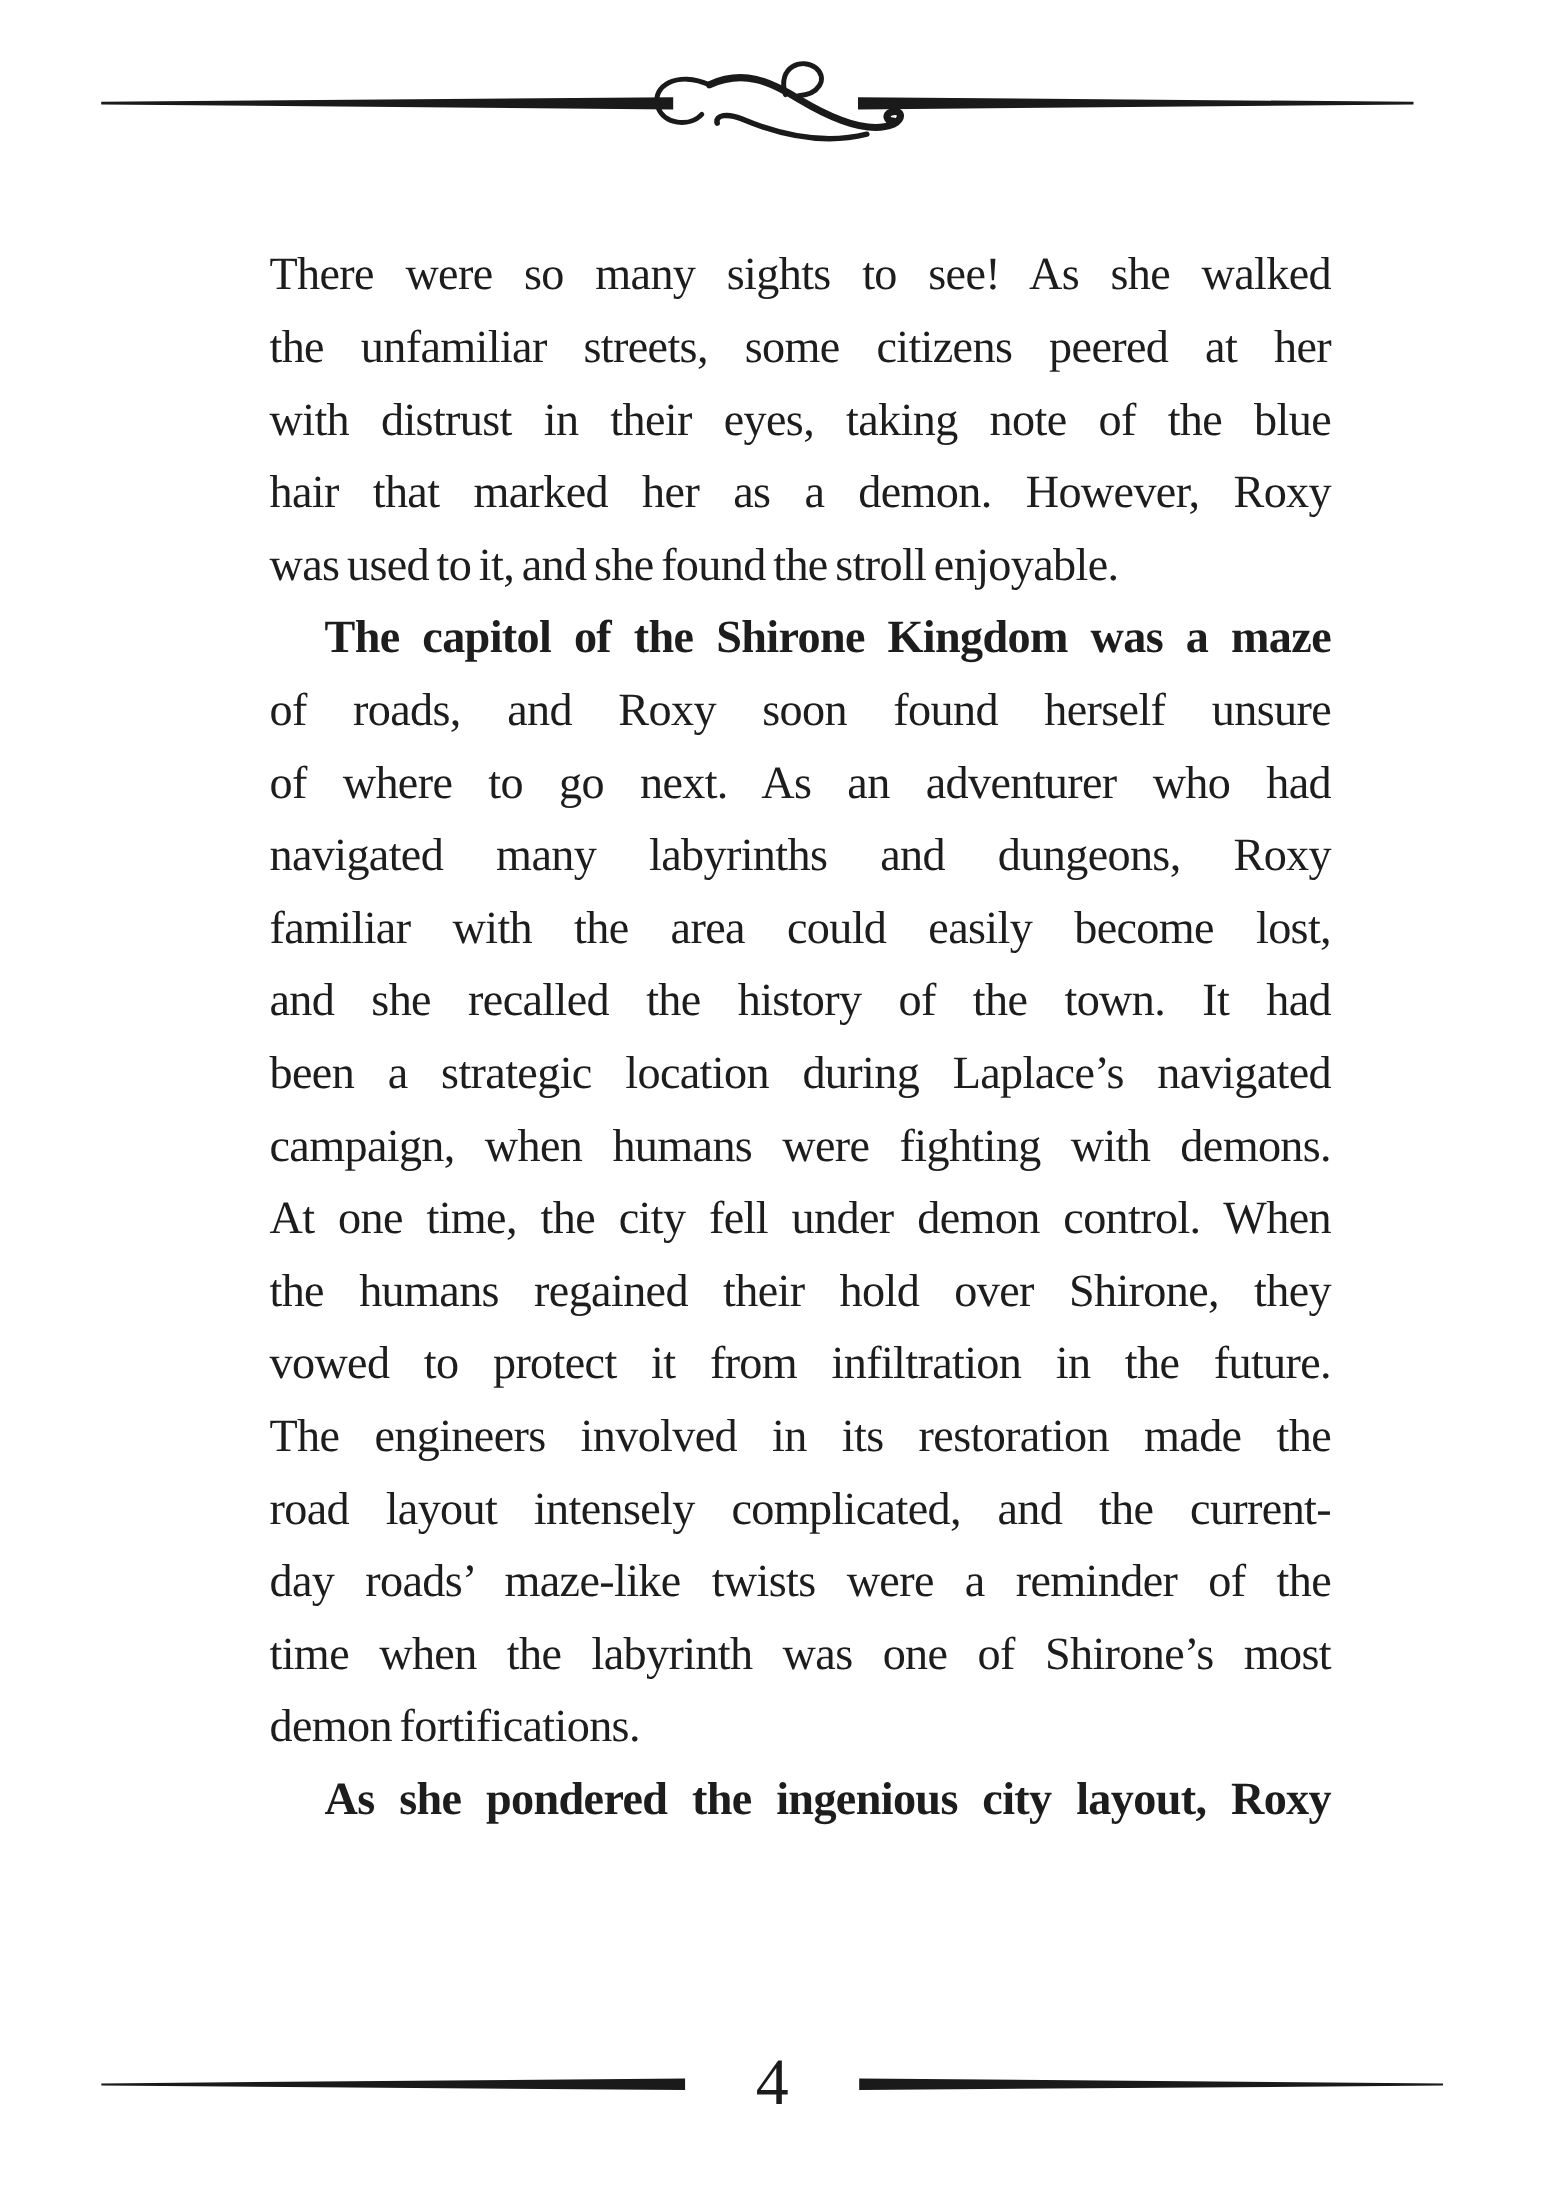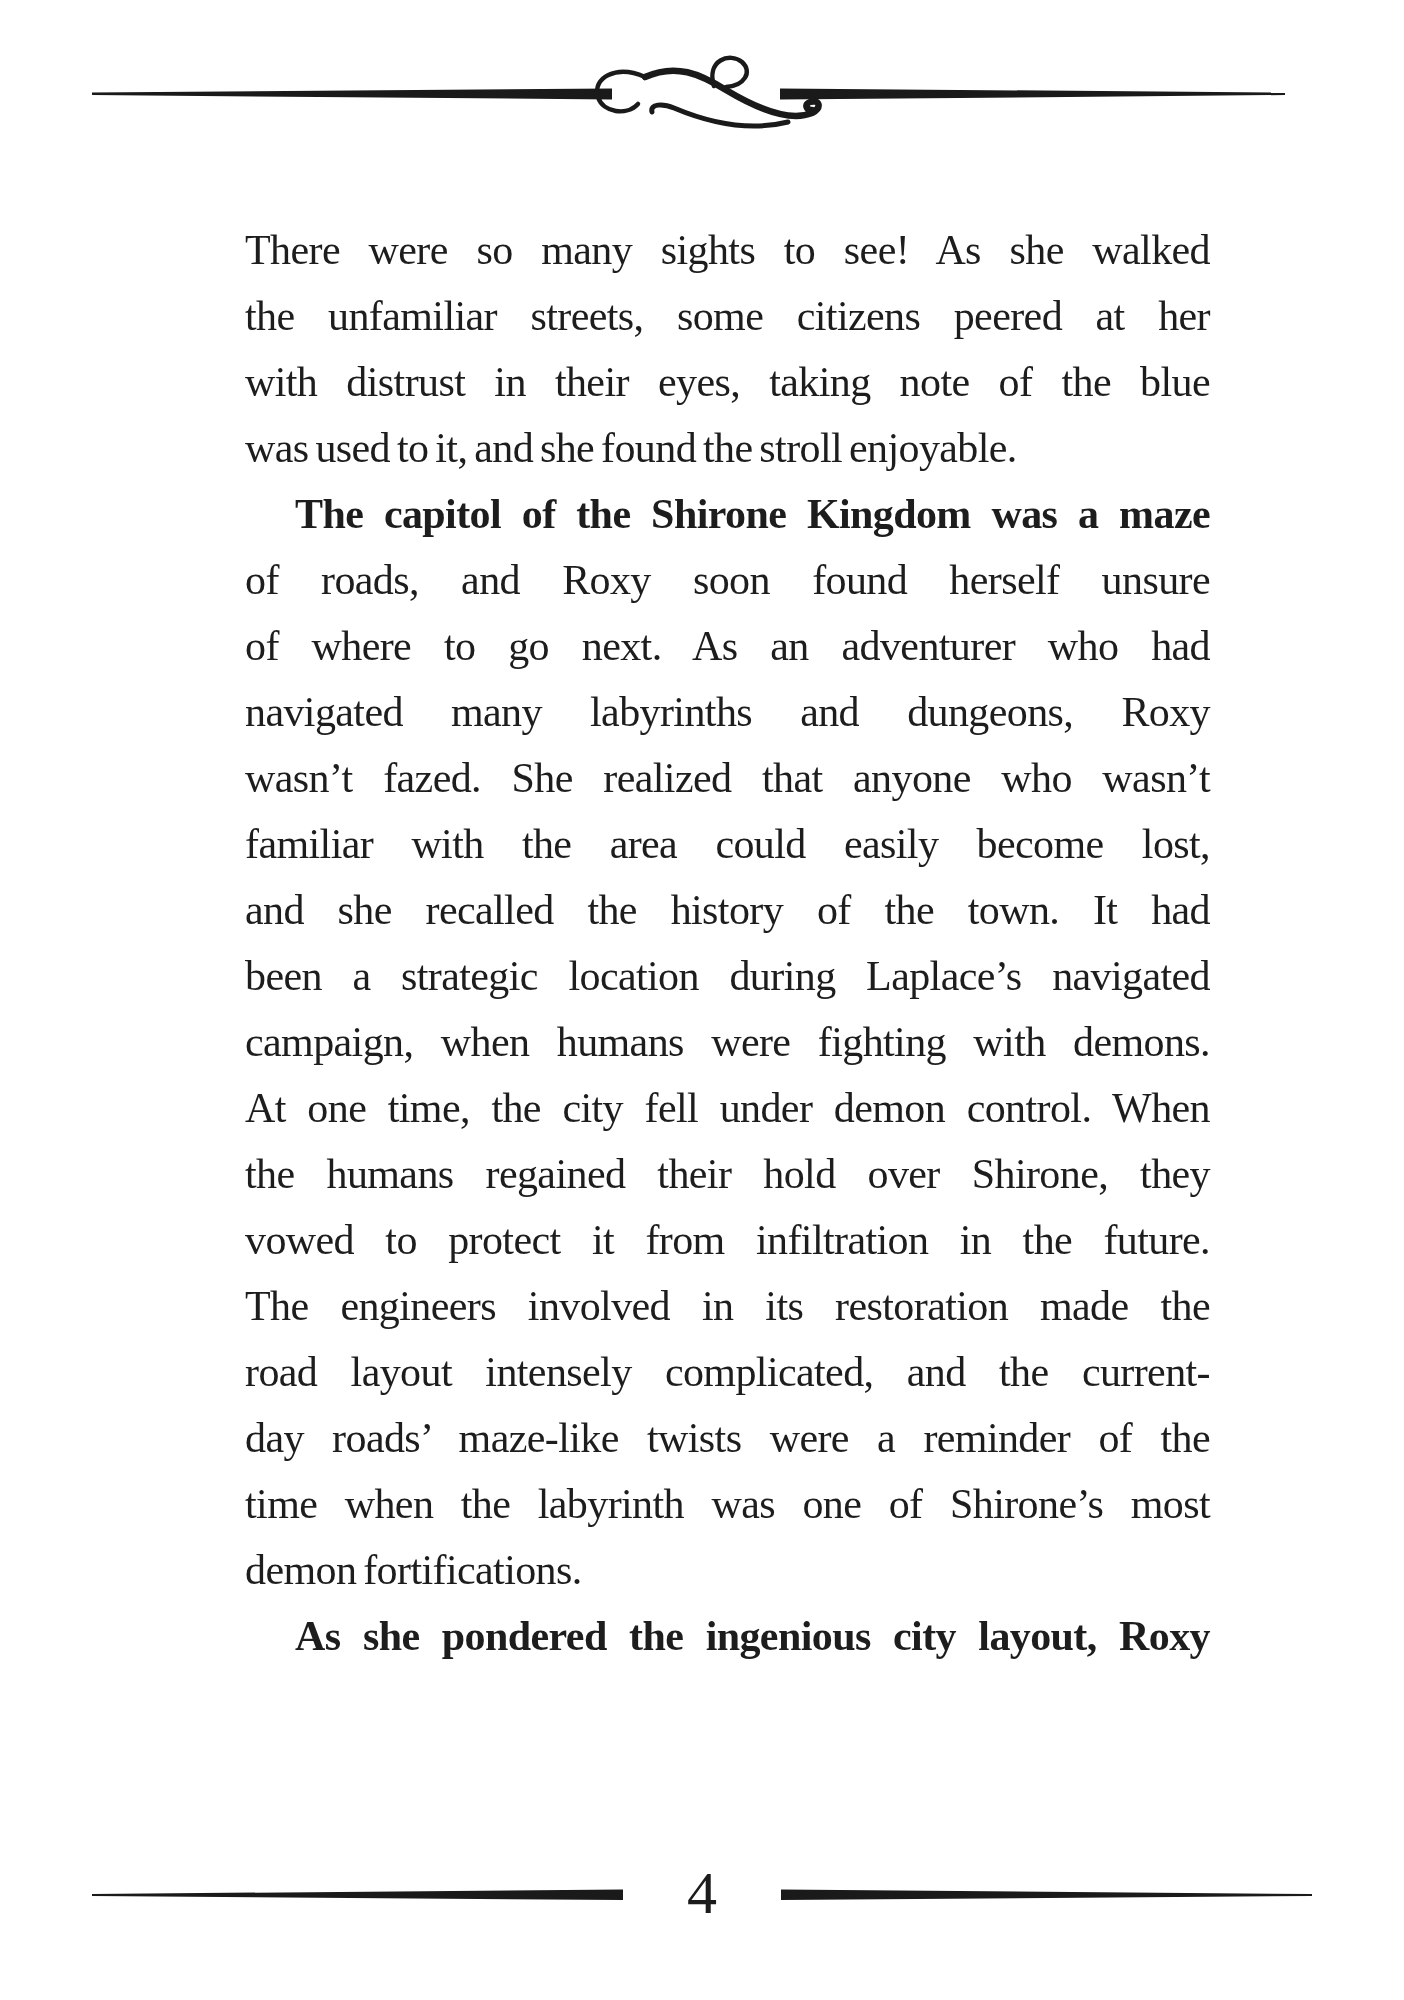--- a/index.html
+++ b/index.html
@@ -86,28 +86,28 @@
       <path class="ink" stroke-width="4.5" d="M 714 86 C 706 60, 730 52, 742 62 C 753 72, 744 86, 726 87"></path>
       <path class="ink" stroke-width="5" d="M 652 112 C 650 104, 662 103, 674 108 C 712 124, 752 131, 788 122"></path>
     </g>
   </svg>
 
   <main class="text-block">
       <div class="paragraph">
         <div class="line">There were so many sights to see! As she walked</div>
         <div class="line">the unfamiliar streets, some citizens peered at her</div>
         <div class="line">with distrust in their eyes, taking note of the blue</div>
+        <div class="line">hair that marked her as a demon. However, Roxy</div>
         <div class="line endpara">was used to it, and she found the stroll enjoyable.</div>
       </div>
       <div class="paragraph">
         <div class="line indent">The capitol of the Shirone Kingdom was a maze</div>
         <div class="line">of roads, and Roxy soon found herself unsure</div>
         <div class="line">of where to go next. As an adventurer who had</div>
         <div class="line">navigated many labyrinths and dungeons, Roxy</div>
-        <div class="line">wasn’t fazed. She realized that anyone who wasn’t</div>
         <div class="line">familiar with the area could easily become lost,</div>
         <div class="line">and she recalled the history of the town. It had</div>
         <div class="line">been a strategic location during Laplace’s navigated</div>
         <div class="line">campaign, when humans were fighting with demons.</div>
         <div class="line">At one time, the city fell under demon control. When</div>
         <div class="line">the humans regained their hold over Shirone, they</div>
         <div class="line">vowed to protect it from infiltration in the future.</div>
         <div class="line">The engineers involved in its restoration made the</div>
         <div class="line">road layout intensely complicated, and the current-</div>
         <div class="line">day roads’ maze-like twists were a reminder of the</div>

